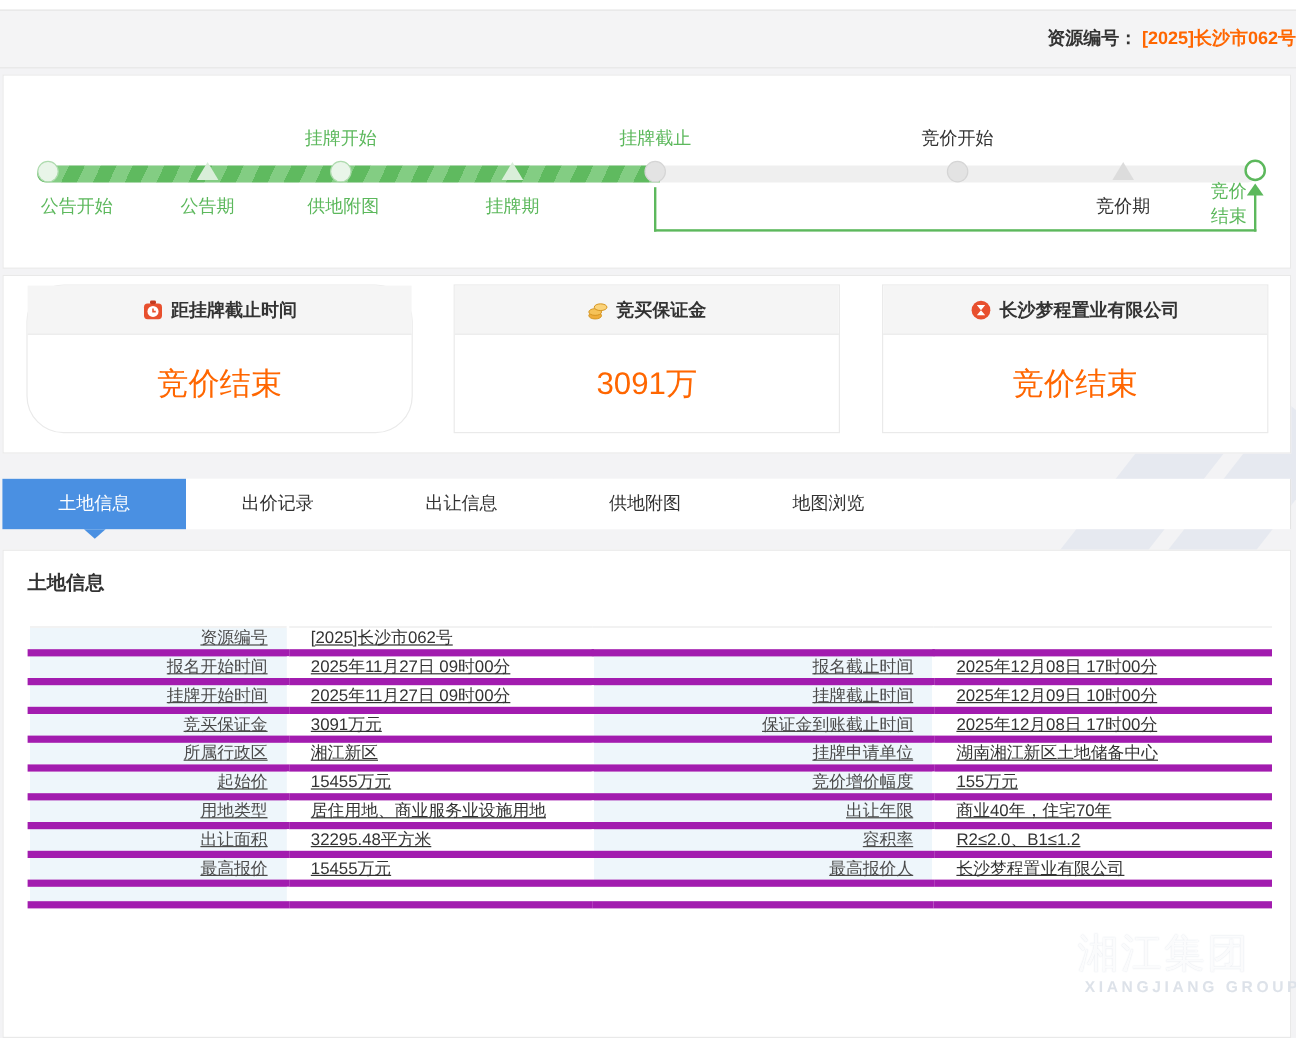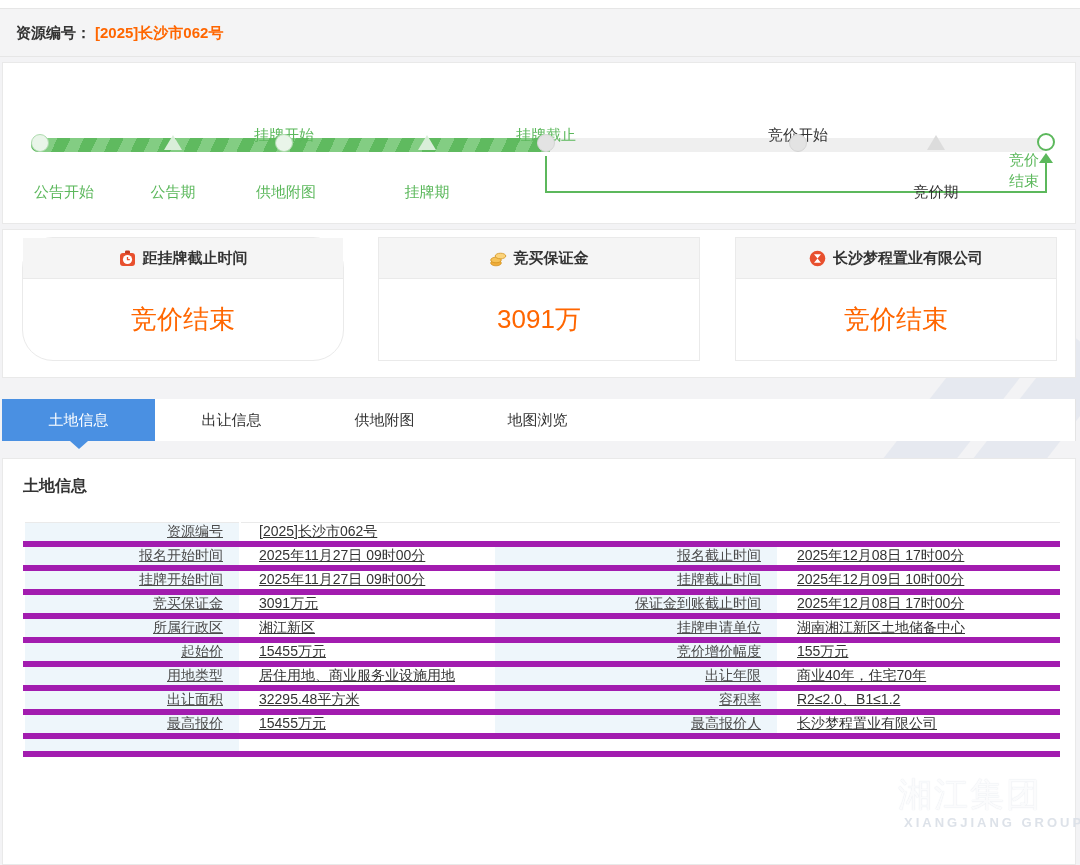--- a/index.html
+++ b/index.html
@@ -14,21 +14,21 @@
   
   .deco { position: absolute; background: #dde2ec; opacity: .6; z-index: 0; }
   .deco-a { left: 925px; top: 335px; width: 58px; height: 160px; transform: rotate(38deg); }
   .deco-b { left: 1015px; top: 335px; width: 58px; height: 160px; transform: rotate(38deg); }
 
   .top-strip { position: absolute; top: 0; left: 0; right: 0; height: 8px; background: #fff; z-index: 1; }
   .top-bar {
     position: absolute; top: 8px; left: 0; right: 0; height: 49px;
     background: #f4f4f5; border-top: 1px solid #e6e6e6; border-bottom: 1px solid #e6e6e6;
     line-height: 47px; padding-left: 16px; z-index: 1;
-    font-size: 15px; font-weight: bold;
+    font-size: 15px; font-weight: bold; text-align: right;
   }
   .top-bar .res-label { color: #333; }
   .top-bar .res-number { color: #ff6600; margin-left: 4px; }
 
   .panel { position: absolute; left: 2px; width: 1074px; background: #fff; border: 1px solid #e9e9e9; z-index: 1; }
   .tl-panel { top: 62px; height: 162px; }
   .cards-panel { top: 229px; height: 149px; }
   .tabs-panel { top: 399px; height: 42px; border: none; border-right: 1px solid #e4e4e4; display: flex; left: 2px; }
   .content-panel { top: 458px; height: 407px; overflow: hidden; }
 
@@ -40,21 +40,21 @@
   }
   .tl-node { position: absolute; z-index: 3; }
   .n-circle { width: 18px; height: 18px; border-radius: 50%; top: 71px; }
   .n-done   { background: #e9f5e9; border: 1px solid #aedbae; }
   .n-pend   { background: #e3e3e3; border: 1px solid #d5d5d5; }
   .n-end    { background: #fff; border: 2px solid #5cb85c; top: 70px; }
   .n-tri    { width: 0; height: 0; top: 72px;
               border-left: 9px solid transparent; border-right: 9px solid transparent; }
   .n-tri.t-done { border-bottom: 15px solid #d9eed9; }
   .n-tri.t-pend { border-bottom: 15px solid #dcdcdc; }
-  .tl-label { position: absolute; font-size: 15px; white-space: nowrap; transform: translateX(-50%); z-index: 2; margin-top: 20px; }
+  .tl-label { position: absolute; font-size: 15px; white-space: nowrap; transform: translateX(-50%); z-index: 2; }
   .tl-label.above { top: 43px; }
   .tl-label.below { top: 100px; }
   .lbl-green { color: #5cb85c; }
   .lbl-dark { color: #333; }
   .tl-end-label { position: absolute; left: 1003px; top: 86px; width: 36px; color: #5cb85c; font-size: 15px; line-height: 21px; text-align: center; z-index: 2; }
   .br-left  { position: absolute; left: 542px; top: 93px;  width: 2px;  height: 37px; background: #5cb85c; }
   .br-bottom{ position: absolute; left: 542px; top: 128px; width: 502px; height: 2px; background: #5cb85c; }
   .br-right { position: absolute; left: 1042px; top: 99px; width: 2px; height: 31px; background: #5cb85c; }
   .br-arrow { position: absolute; left: 1036px; top: 90px; width: 0; height: 0;
               border-left: 7px solid transparent; border-right: 7px solid transparent; border-bottom: 10px solid #5cb85c; }
@@ -173,20 +173,21 @@
           </svg>
       </span>
       <span>长沙梦程置业有限公司</span>
     </div>
     <div class="card-b">竞价结束</div>
   </div>
 </div>
 
 <div class="tabs-panel panel">
   <div class="tab active">土地信息</div>
+  <div class="tab">出价记录</div>
   <div class="tab">出让信息</div>
   <div class="tab">供地附图</div>
   <div class="tab">地图浏览</div>
 </div>
 
 <div class="panel content-panel">
   <div class="section-title">土地信息</div>
   <table class="info">
     <colgroup>
         <col style="width:216px">

